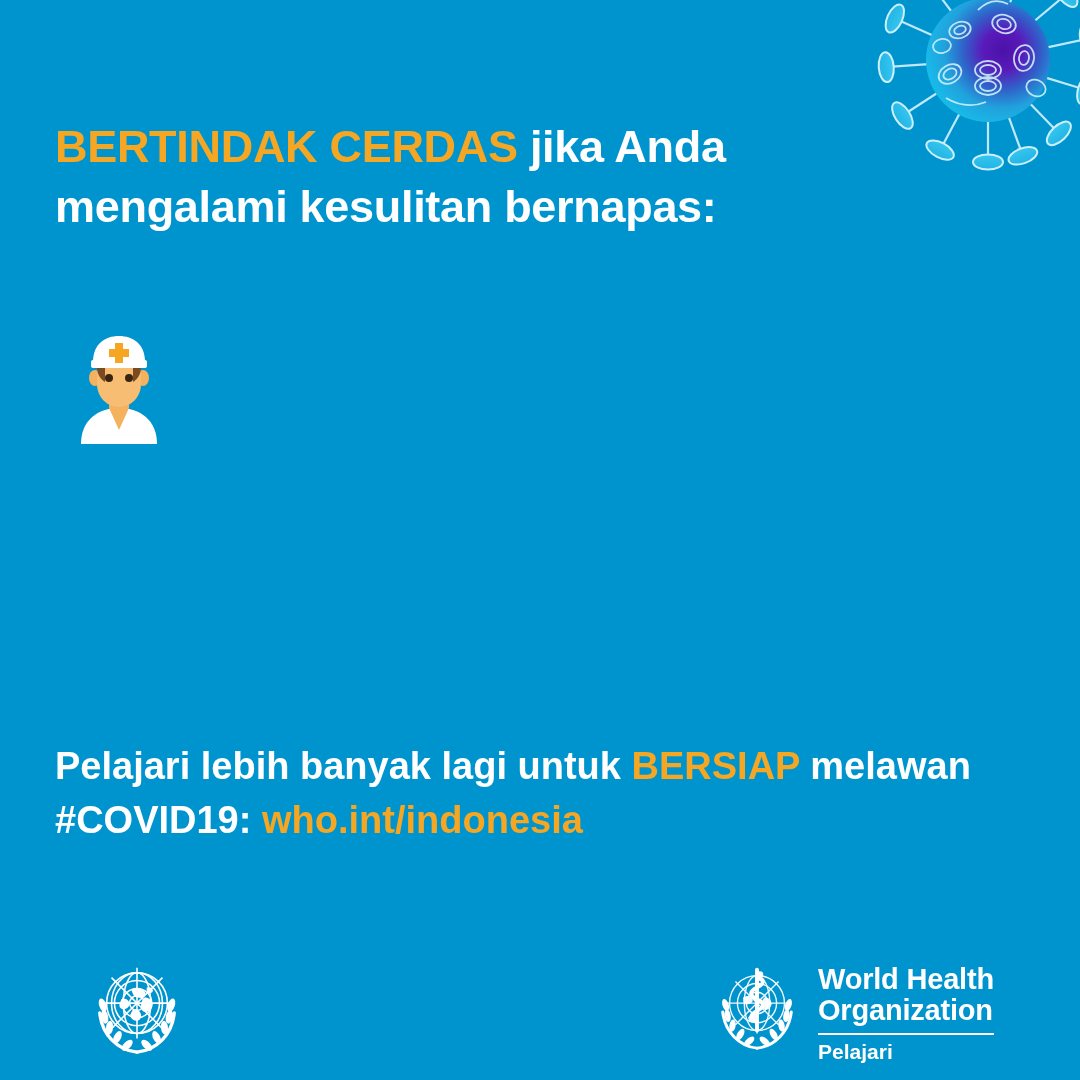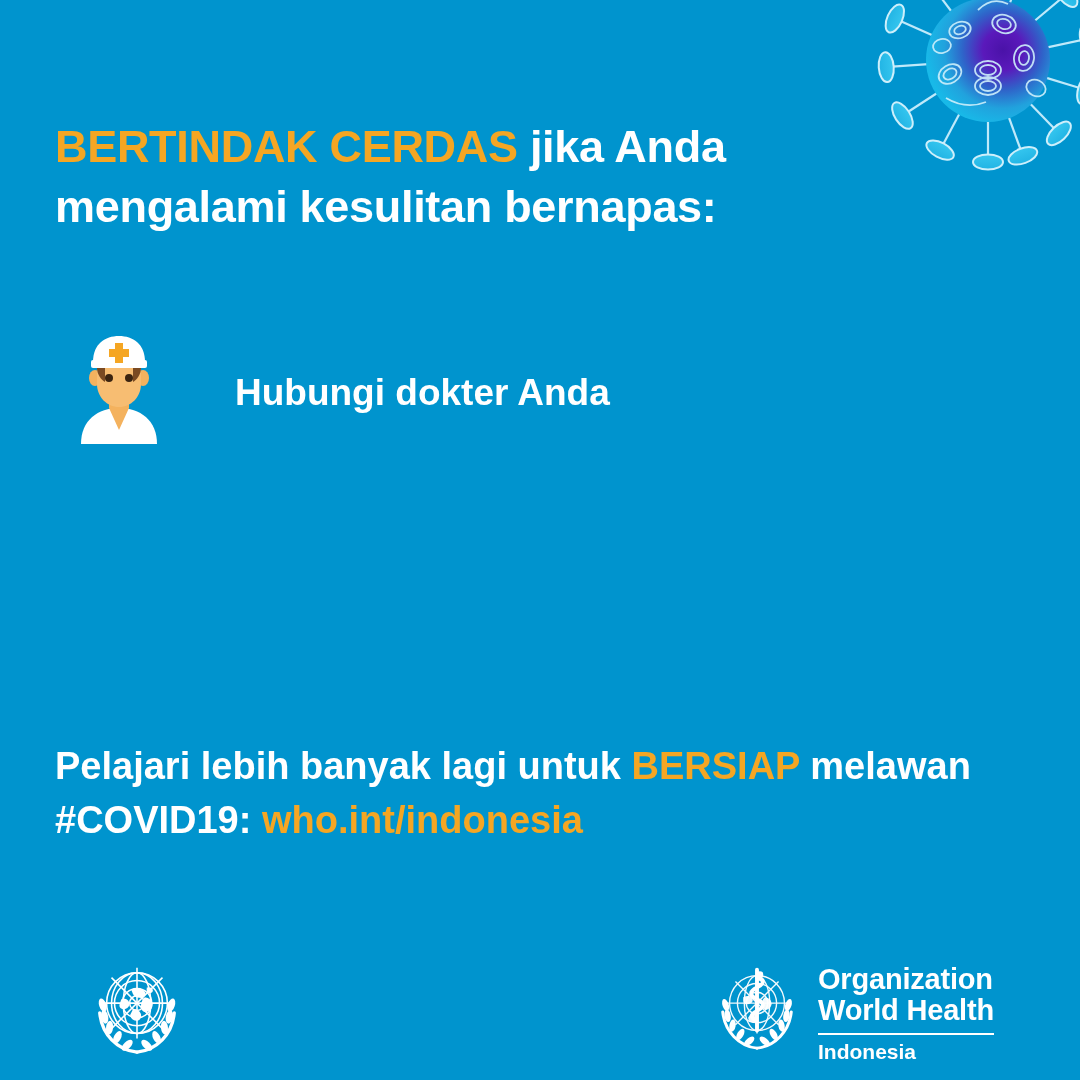--- a/index.html
+++ b/index.html
@@ -237,21 +237,20 @@
         <circle cx="38" cy="44" r="4" fill="#3b2410"></circle>
         <circle cx="58" cy="44" r="4" fill="#3b2410"></circle>
 
         <path d="M22 28 C22 10 34 2 48 2 C62 2 74 10 74 28 Z" fill="#ffffff"></path>
         <rect x="20" y="26" width="56" height="8" rx="2" fill="#ffffff"></rect>
 
         <rect x="44" y="9" width="8" height="20" fill="#f5a623"></rect>
         <rect x="38" y="15" width="20" height="8" fill="#f5a623"></rect>
       </svg>
     </div>
-    <div class="action-label">Hubungi dokter Anda</div>
   </div>
 
 
 </div>
 
 <div id="cta">
   <span>Pelajari lebih banyak lagi untuk </span><span class="cta-accent">BERSIAP</span><span> melawan #COVID19: </span><span class="cta-url">who.int/indonesia</span>
 </div>
 
 <div id="logo-un">
@@ -331,18 +330,18 @@
       <ellipse cx="33" cy="78" rx="3.2" ry="6.4" transform="rotate(30 33 78)"></ellipse>
       <ellipse cx="42" cy="85" rx="3.2" ry="6.4" transform="rotate(50 42 85)"></ellipse>
       <ellipse cx="82" cy="48" rx="3.2" ry="6.4" transform="rotate(18 82 48)"></ellipse>
       <ellipse cx="80" cy="59" rx="3.2" ry="6.4" transform="rotate(8 80 59)"></ellipse>
       <ellipse cx="75" cy="69" rx="3.2" ry="6.4" transform="rotate(-10 75 69)"></ellipse>
       <ellipse cx="67" cy="78" rx="3.2" ry="6.4" transform="rotate(-30 67 78)"></ellipse>
       <ellipse cx="58" cy="85" rx="3.2" ry="6.4" transform="rotate(-50 58 85)"></ellipse>
     </g>
   </svg>
   <div class="who-wordmark">
+    <div class="who-line">World Health</div>
     <div class="who-line">Organization</div>
-    <div class="who-line">World Health</div>
     <div class="who-rule"></div>
-    <div class="who-country">Indonesia</div>
+    <div class="who-country">Pelajari</div>
   </div>
 </div>
 
 </body></html>

